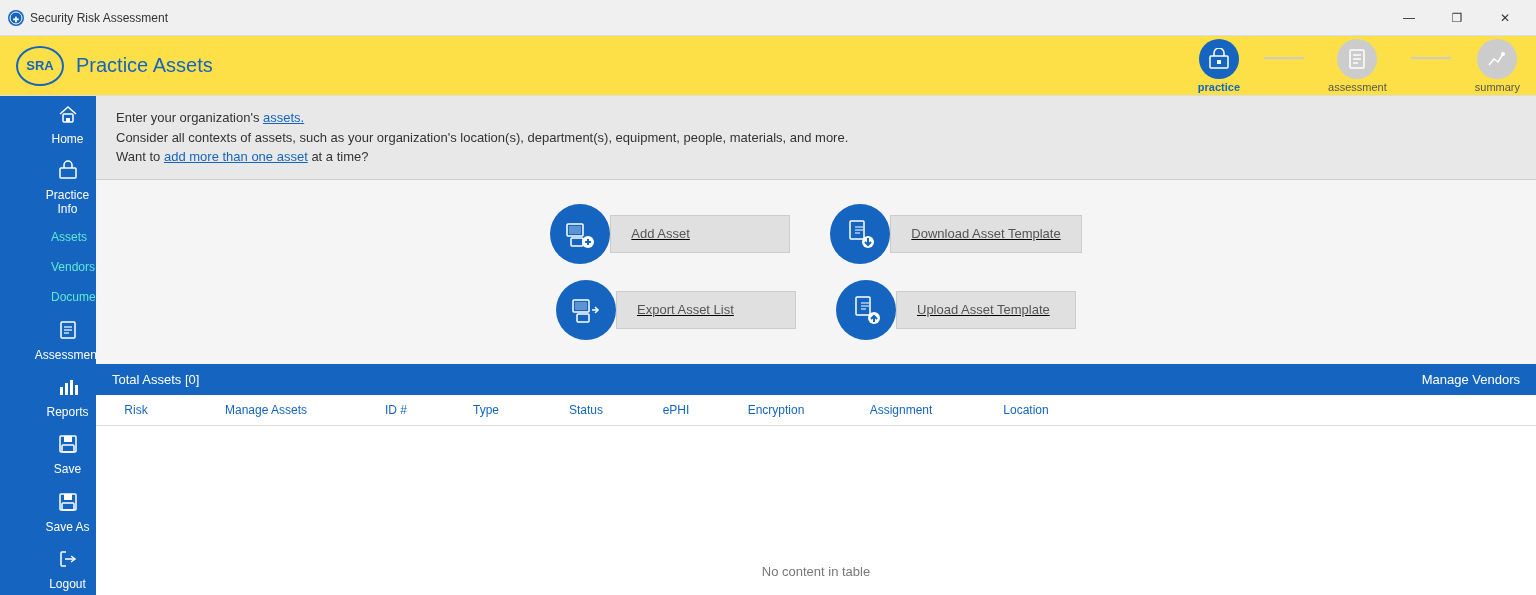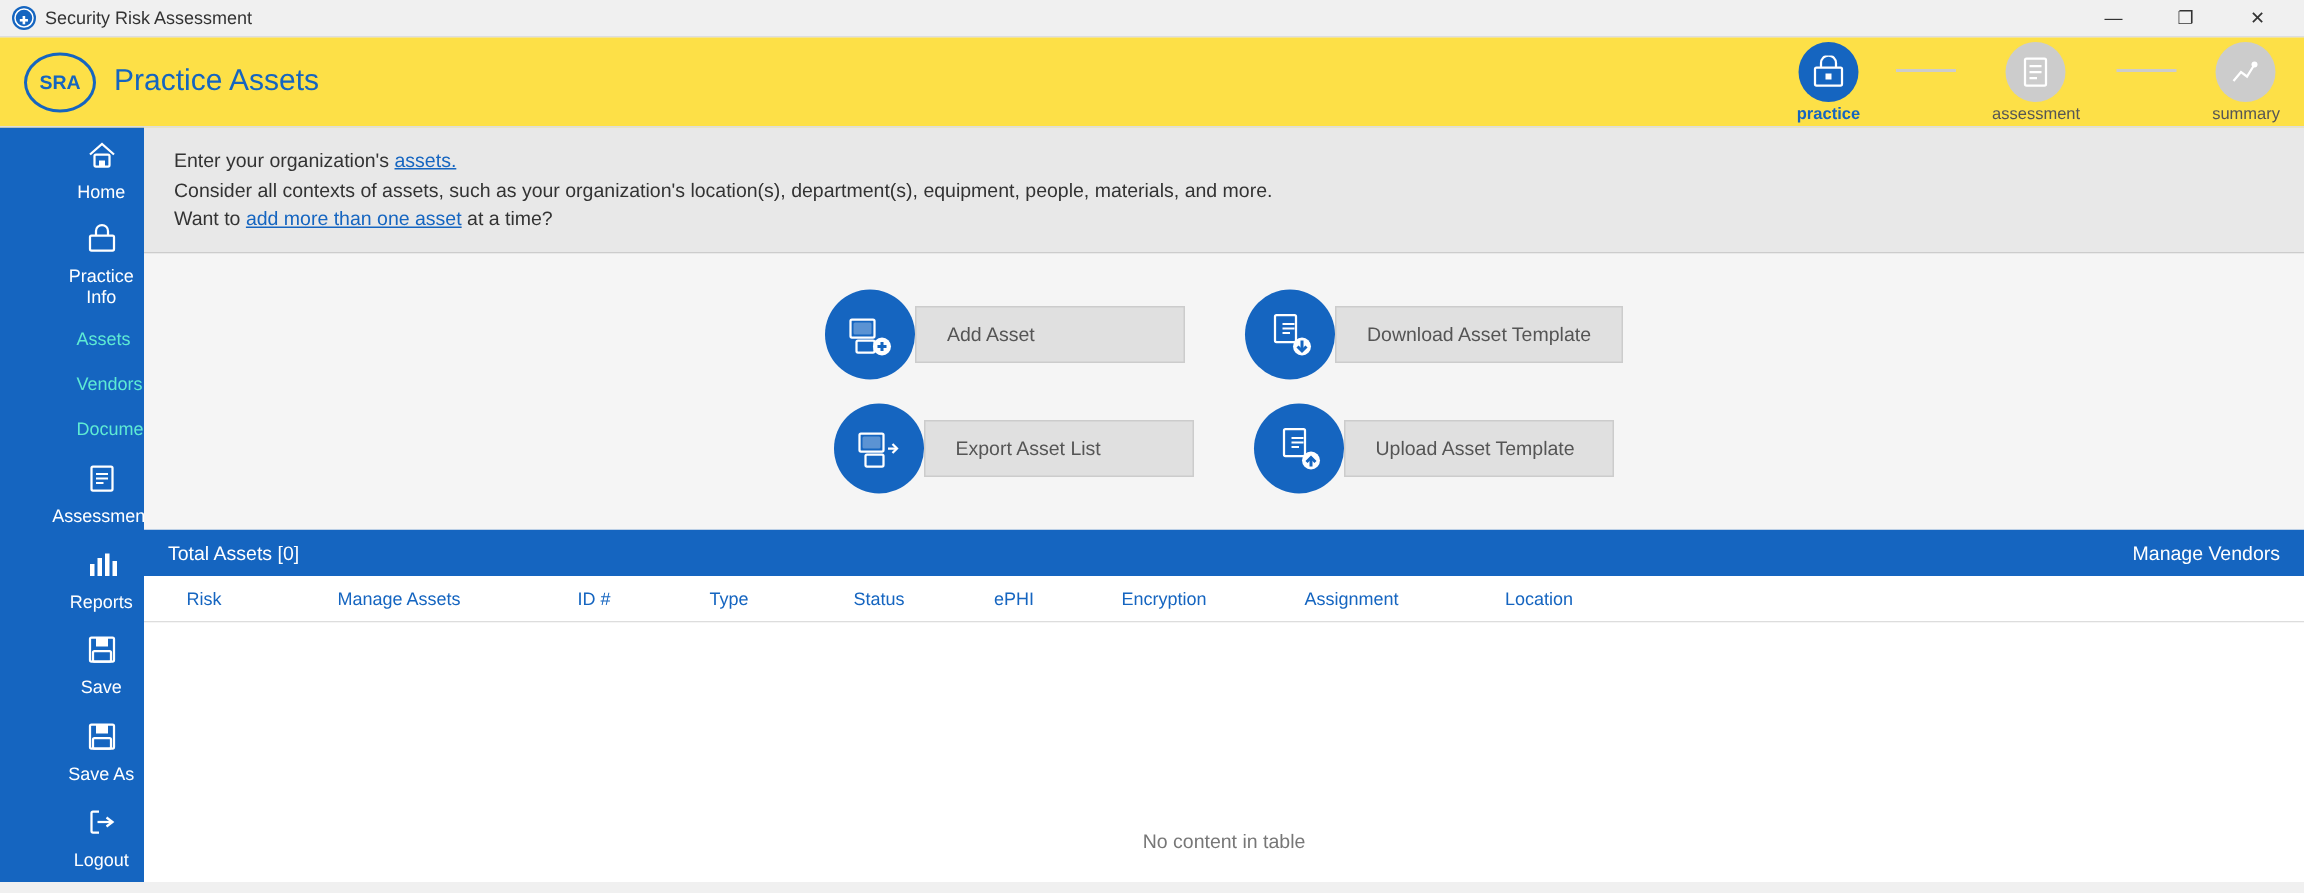--- a/index.html
+++ b/index.html
@@ -4,21 +4,21 @@
   <style>
     * { box-sizing: border-box; margin: 0; padding: 0; }
     body { font-family: 'Segoe UI', Arial, sans-serif; font-size: 13px; background: #f0f0f0; overflow: hidden; }
 
     
     .titlebar {
       display: flex;
       align-items: center;
       justify-content: space-between;
       background: #f0f0f0;
-      height: 25px;
+      height: 36px;
       padding: 0 8px;
       border-bottom: 1px solid #ddd;
     }
     .titlebar-left { display: flex; align-items: center; gap: 6px; }
     .titlebar-icon { width: 16px; height: 16px; background: #1565c0; border-radius: 50%; display: flex; align-items: center; justify-content: center; }
     .titlebar-title { font-size: 12px; color: #333; }
     .titlebar-controls { display: flex; gap: 2px; }
     .titlebar-btn {
       width: 46px; height: 32px;
       border: none; background: transparent;
@@ -110,21 +110,21 @@
     .info-banner a { color: #1565c0; text-decoration: underline; cursor: pointer; }
 
     
     .action-area {
       background: #f5f5f5;
       padding: 24px 40px;
       display: flex;
       flex-direction: column;
       gap: 16px;
     }
-    .action-row { display: flex; gap: 40px; justify-content: center; }
+    .action-row { display: flex; gap: 40px; justify-content: center; text-decoration: underline; }
     .action-btn {
       display: flex;
       align-items: center;
       gap: 0;
       cursor: pointer;
     }
     .action-btn-icon {
       width: 60px; height: 60px;
       border-radius: 50%;
       background: #1565c0;

